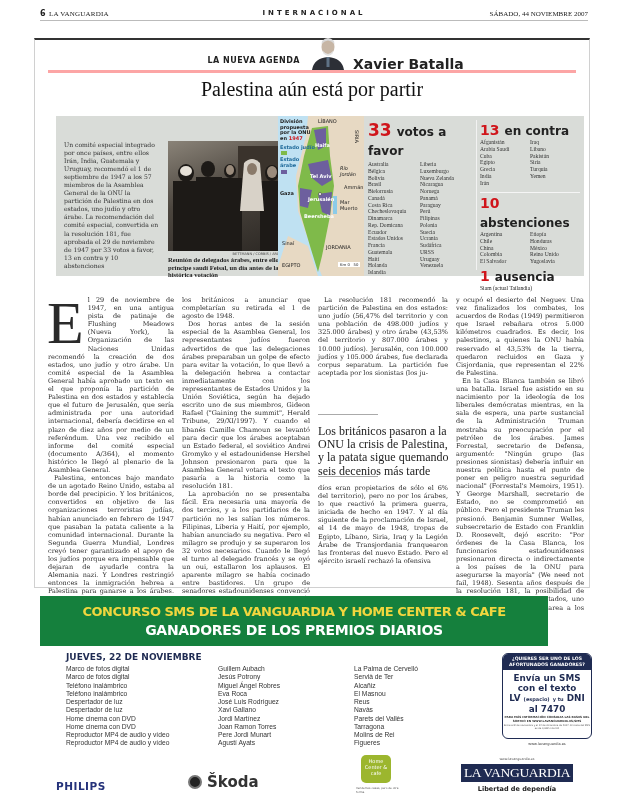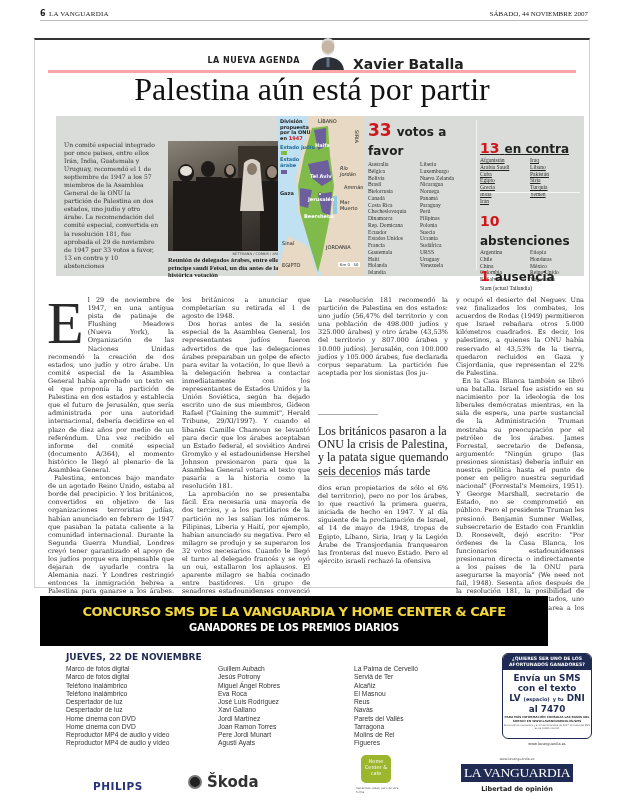--- a/index.html
+++ b/index.html
@@ -9,79 +9,80 @@
   .pagehdr{left:40px;top:8px;width:548px;height:12px;border-bottom:1px solid #bbb;font-size:7px;}
   .pagehdr .pnum{position:absolute;left:0;top:1px;font-family:"DejaVu Sans",sans-serif;font-weight:bold;font-size:8px;}
   .pagehdr .paper{position:absolute;left:9px;top:2px;font-family:"Liberation Serif",serif;font-size:7px;letter-spacing:.2px;}
   .pagehdr .section{position:absolute;left:0;width:100%;text-align:center;top:1px;font-family:"DejaVu Sans",sans-serif;font-weight:bold;font-size:7px;letter-spacing:3px;}
   .pagehdr .date{position:absolute;right:0;top:2px;font-family:"Liberation Serif",serif;font-size:7px;}
   .article{left:34px;top:38px;width:556px;height:550px;border:1px solid #d0d0d0;border-top:2px solid #333;box-sizing:border-box;}
   .kicker{left:48px;top:44px;width:528px;height:26px;border-bottom:3px solid #fca5a5;}
   .kicker .label{position:absolute;left:0;width:252px;text-align:right;top:12px;font-family:"DejaVu Sans",sans-serif;font-weight:bold;font-size:8px;letter-spacing:.5px;}
   .kicker .author{position:absolute;left:305px;top:12px;font-family:"DejaVu Sans",sans-serif;font-weight:bold;font-size:14px;}
   .kicker .photo{position:absolute;left:260px;top:-8px;width:40px;height:34px;}
-  .headline{left:34px;top:72px;width:556px;text-align:center;font-family:"Liberation Serif",serif;font-size:32px;line-height:34px;color:#111;}
+  .headline{left:34px;top:72px;width:556px;text-align:center;font-family:"Liberation Serif",serif;font-size:20px;line-height:34px;color:#111;}
   
   .infobox{left:56px;top:116px;width:528px;height:160px;background:#d9dcd8;}
   .infobox h2{position:absolute;left:8px;top:4px;margin:0;font-family:"Liberation Serif",serif;font-weight:bold;font-size:12.5px;}
   .infobox .intro{position:absolute;left:8px;top:25px;width:96px;font-size:6.1px;line-height:8.05px;font-family:"DejaVu Serif",serif;color:#333;}
   .infobox .photo{position:absolute;left:112px;top:25px;width:120px;height:110px;background:linear-gradient(160deg,#8a8378,#4c463f 45%,#2b2723);}
   .infobox .credit{position:absolute;left:112px;top:136px;width:120px;text-align:right;font-size:3.5px;font-family:"DejaVu Sans",sans-serif;color:#444;}
   .infobox .caption{position:absolute;left:112px;top:140px;width:125px;font-family:"Liberation Serif",serif;font-weight:bold;font-size:6.6px;line-height:7.6px;}
   .map{position:absolute;left:222px;top:0px;width:86px;height:160px;background:#bfe1f2;overflow:hidden;}
   .map .lbl{position:absolute;font-size:5px;font-family:"DejaVu Sans",sans-serif;color:#222;}
   .map .lblb{font-weight:bold;}
   .votes{position:absolute;left:312px;top:4px;width:104px;}
   .bignum{font-family:"DejaVu Sans",sans-serif;font-weight:bold;color:#d0151b;}
   .votes .title, .contra .title, .abst .title, .aus .title{font-family:"DejaVu Sans",sans-serif;font-weight:bold;font-size:12px;color:#222;}
   .cols{display:flex;}
   .cols ul{list-style:none;margin:0;padding:0;font-size:5.6px;line-height:6.75px;font-family:"Liberation Serif",serif;color:#333;}
   .votes .cols ul{width:52px;}
   .sep{border-left:1px solid #f2f2f2;position:absolute;left:420px;top:4px;height:150px;}
-  .contra{position:absolute;left:424px;top:22px;width:100px;text-decoration:underline;}
+  .contra{position:absolute;left:424px;top:4px;width:100px;}
   .contra .cols ul, .abst .cols ul{width:50px;}
-  .abst{position:absolute;left:424px;top:76px;width:100px;border-top:1px solid #f5f5f5;padding-top:18px;}
+  .abst{position:absolute;left:424px;top:76px;width:100px;border-top:1px solid #f5f5f5;padding-top:0;}
   .aus{position:absolute;left:424px;top:130px;width:100px;margin-top:20px;}
   .aus .text{font-size:5.6px;font-family:"Liberation Serif",serif;}
   
   .col{position:absolute;font-size:6.5px;line-height:8.1px;font-family:"DejaVu Serif",serif;color:#2a2a2a;text-align:justify;}
   .col p{margin:0;text-indent:6px;}
   .col p.first{text-indent:0;}
   .dropcap{float:left;font-family:"Liberation Serif",serif;font-size:60px;line-height:50px;margin:2px 4px 0 -1px;}
   .pull{position:absolute;left:318px;top:425px;width:134px;font-family:"Liberation Serif",serif;font-size:12px;line-height:13.2px;color:#222;}
   .pullrule{position:absolute;left:318px;top:414px;width:60px;border-top:1px solid #aaa;}
   .pullrule2{position:absolute;left:318px;top:476px;width:60px;border-top:1px solid #aaa;}
   
   .ad{left:40px;top:596px;width:548px;height:214px;}
-  .ad .banner{position:absolute;left:0;top:0;width:508px;height:50px;background:#000000;text-align:center;font-family:"DejaVu Sans",sans-serif;font-weight:bold;}
+  .ad .banner{position:absolute;left:0;top:0;width:508px;height:50px;background:#15803d;text-align:center;font-family:"DejaVu Sans",sans-serif;font-weight:bold;}
   .ad .banner .l1{position:absolute;top:8px;width:100%;color:#f1d63e;font-size:13px;letter-spacing:-.5px;}
-  .ad .banner .l2{position:absolute;top:26px;width:100%;color:#fff;font-size:10px;letter-spacing:-.3px;}
+  .ad .banner .l2{position:absolute;top:26px;width:100%;color:#fff;font-size:14px;letter-spacing:-.3px;}
   .ad .day{position:absolute;left:26px;top:56px;font-family:"DejaVu Sans",sans-serif;font-weight:bold;font-size:9px;color:#1f2b52;}
   .ad ul{position:absolute;list-style:none;margin:0;padding:0;font-family:"Liberation Sans",sans-serif;font-size:6.7px;line-height:8.25px;color:#333;}
   .smsbox{position:absolute;left:462px;top:57px;width:88px;height:84px;border:1.5px solid #1f2b52;border-radius:6px;overflow:hidden;text-align:center;font-family:"DejaVu Sans",sans-serif;}
   .smsbox .q{background:#1f2b52;color:#fff;font-weight:bold;font-size:4.6px;line-height:6px;padding:2px 2px;}
   .smsbox .big{color:#1f2b52;font-weight:bold;font-size:8.8px;line-height:10px;margin-top:3px;}
   .smsbox .small{font-size:2.9px;line-height:3.6px;color:#333;margin-top:2px;font-weight:bold;}
   .smsbox .tiny{font-size:2.4px;color:#555;margin-top:1px;}
   .url{position:absolute;left:462px;top:146px;width:90px;text-align:center;font-family:"DejaVu Sans",sans-serif;font-size:3.5px;color:#444;}
-  .philips{position:absolute;left:16px;top:184px;font-family:"DejaVu Sans",sans-serif;font-weight:bold;font-size:10.5px;color:#25327a;letter-spacing:.5px;margin-left:37px;}
+  .philips{position:absolute;left:16px;top:184px;font-family:"DejaVu Sans",sans-serif;font-weight:bold;font-size:10.5px;color:#25327a;letter-spacing:.5px;}
   .skoda{position:absolute;left:148px;top:177px;font-family:"DejaVu Sans",sans-serif;font-weight:bold;font-size:15px;color:#333;}
   .skoda .badge{display:inline-block;width:14px;height:14px;border-radius:50%;background:#222;border:2px solid #777;vertical-align:-2px;margin-right:5px;box-sizing:border-box;}
   .hc{position:absolute;left:321px;top:159px;width:30px;height:28px;background:#9cb62e;border-radius:5px;color:#fff;font-size:5px;font-family:"DejaVu Sans",sans-serif;text-align:center;line-height:6px;padding-top:3px;box-sizing:border-box;}
   .hctag{position:absolute;left:316px;top:190px;width:50px;font-size:2.8px;color:#555;font-family:"DejaVu Sans",sans-serif;}
   .lvlogo{position:absolute;left:421px;top:168px;width:112px;height:18px;background:#1f2b52;color:#fff;font-family:"Liberation Serif",serif;font-size:13.5px;text-align:center;line-height:18px;letter-spacing:-.3px;}
   .lvurl{position:absolute;left:421px;top:161px;width:112px;text-align:center;font-size:3.3px;color:#555;font-family:"DejaVu Sans",sans-serif;}
   .lvslogan{position:absolute;left:421px;top:189px;width:112px;text-align:center;font-family:"DejaVu Sans",sans-serif;font-weight:bold;font-size:6.5px;color:#222;}
 </style>
 </head>
 <body>
 
 <div class="abs pagehdr">
   <span class="pnum">6</span>
   <span class="paper">LA VANGUARDIA</span>
+  <span class="section">INTERNACIONAL</span>
   <span class="date">SÁBADO, 44 NOVIEMBRE 2007</span>
 </div>
 
 <div class="abs article"></div>
 
 <div class="abs kicker">
   <span class="label">LA NUEVA AGENDA</span>
   <span class="photo">
     <svg width="40" height="34" viewBox="0 0 40 34">
       <path d="M4 34 Q6 22 20 21 Q34 22 36 34 Z" fill="#2c2f36"></path>
@@ -320,14 +321,14 @@
     <div class="tiny">Entre el 8 de noviembre y el 12 de diciembre de 2007. El coste del SMS es de 0,90€ más IVA</div>
   </div>
   <div class="url">www.lavanguardia.es</div>
 
   <div class="philips">PHILIPS</div>
   <div class="skoda"><span class="badge"></span><span>Škoda</span></div>
   <div class="hc">Home Center &amp; cafe</div>
   <div class="hctag">Vendemos casas, pero de otra forma.</div>
   <div class="lvurl">www.lavanguardia.es</div>
   <div class="lvlogo">LA VANGUARDIA</div>
-  <div class="lvslogan">Libertad de opinión</div>
+  <div class="lvslogan">Libertad de dependía</div>
 </div>
 
 </body></html>

